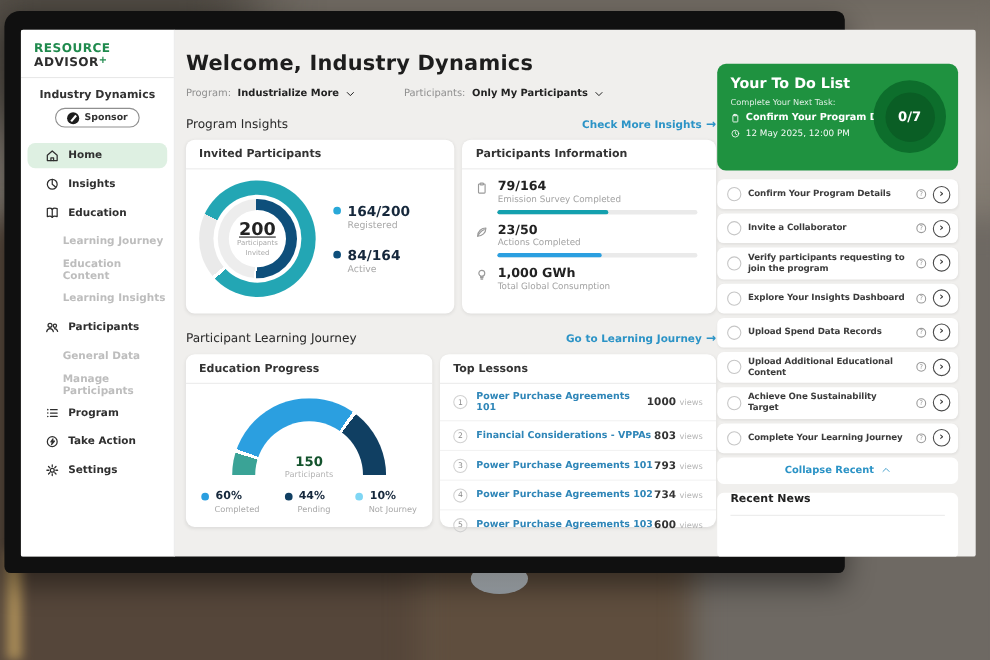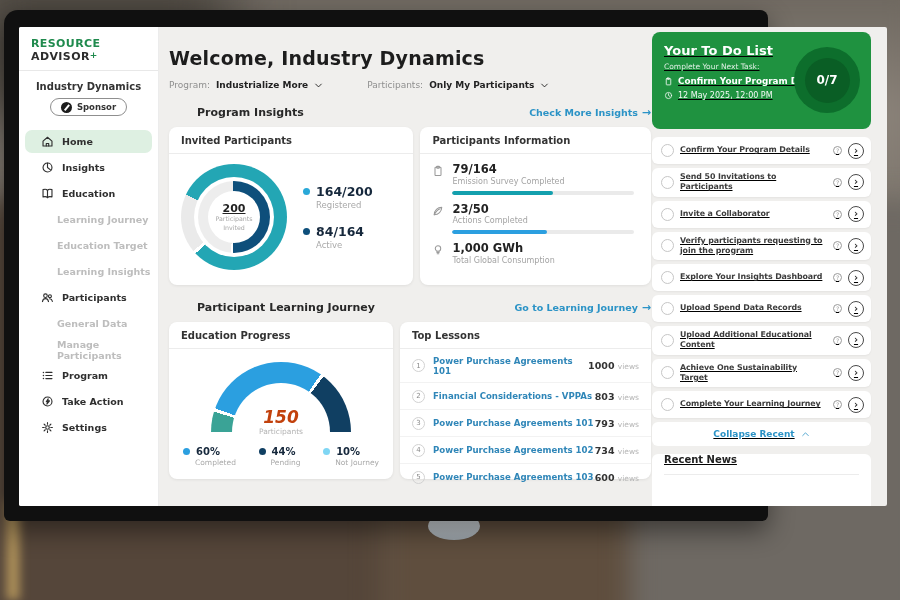--- a/index.html
+++ b/index.html
@@ -44,38 +44,38 @@
 
   
   .main { position:absolute; left:150px; top:0; width:482px; }
   .welcome { margin-top:20px; font-size:19px; font-weight:bold; color:#1d1d1d; letter-spacing:.2px; }
   .filters { display:flex; gap:44px; margin-top:11px; align-items:center; }
   .filter { display:flex; align-items:center; gap:6px; cursor:pointer; }
   .filter-label { font-size:9px; color:#8f8f8f; }
   .filter-value { font-size:9px; font-weight:bold; color:#222; }
   .chev { width:9px; height:9px; stroke:#444; }
   .section-head { display:flex; justify-content:space-between; align-items:center; margin-top:16px; }
-  .section-title { font-size:11px; font-weight:bold; color:#282828;margin-left:28px; }
+  .section-title { font-size:11px; font-weight:normal; color:#282828; }
   .section-link { font-size:9.5px; font-weight:bold; color:#2b93c6; cursor:pointer; }
   .section-link::after { content:" \2192"; font-size:11px; }
   .cards-row { display:flex; gap:7px; margin-top:8px; }
   .card { background:#fff; border-radius:8px; box-shadow:0 1px 3px rgba(0,0,0,.07); }
   .card-header { padding:8px 12px 7px; font-size:10px; font-weight:bold; color:#333; border-bottom:1px solid #ececec; }
 
   
   .card-invited { width:246px; height:158px; }
   .invited-body { display:flex; align-items:center; gap:16px; padding:10px 12px; }
   .donut { width:106px; height:106px; border-radius:50%; display:flex; align-items:center; justify-content:center;
            background:conic-gradient(from 295deg,#23a6b4 0 81%,#fff 81% 82%,#eaeaea 82% 100%); }
   .donut-m { width:80px; height:80px; border-radius:50%; background:#fff; display:flex; align-items:center; justify-content:center; }
   .donut2 { width:72px; height:72px; border-radius:50%; display:flex; align-items:center; justify-content:center;
             background:conic-gradient(from 358deg,#0e4f7b 0 51%,#fff 51% 52%,#ededed 52% 100%); }
   .donut2-hole { width:52px; height:52px; border-radius:50%; background:#fff; display:flex; flex-direction:column;
                  align-items:center; justify-content:center; text-align:center; }
-  .donut-val { font-size:11px; font-weight:bold; color:#222;text-decoration:underline; }
+  .donut-val { font-size:16px; font-weight:bold; color:#222;text-decoration:underline; }
   .donut-lbl { font-size:6.3px; color:#a8a8a8; line-height:1.3; }
   .legend-col { display:flex; flex-direction:column; gap:14px; }
   .leg-item { }
   .leg-top { display:flex; align-items:center; gap:6px; }
   .dot { width:7px; height:7px; border-radius:50%; flex:0 0 7px; }
   .leg-val { font-size:12.5px; font-weight:bold; color:#16283c; }
   .leg-lbl { font-size:8.5px; color:#a9a9a9; margin-left:13px; margin-top:1px; }
   .c-skyblue { background:#29a8d8; } .c-navy { background:#0e4f7b; }
   .c-blue { background:#2b9fe0; } .c-dark { background:#103f62; } .c-light { background:#7fd6f4; }
 
@@ -92,38 +92,38 @@
   .f-teal { background:#14a0ae; } .f-blue { background:#2b9fe0; }
 
   
   .card-gauge { width:224px; height:157px; }
   .gauge-wrap { position:relative; width:140px; height:70px; margin:13px auto 0; }
   .gauge { position:absolute; inset:0; overflow:hidden; }
   .gauge::before { content:""; position:absolute; left:0; top:0; width:140px; height:140px; border-radius:50%;
     background:conic-gradient(from 270deg,#3aa396 0 4.7%,#fff 4.7% 5.5%,#2b9fe0 5.5% 34.6%,#fff 34.6% 35.4%,#103f62 35.4% 50%,transparent 50%); }
   .gauge::after { content:""; position:absolute; left:21px; top:21px; width:98px; height:98px; border-radius:50%; background:#fff; }
   .gauge-center { position:absolute; left:0; right:0; bottom:-4px; text-align:center; z-index:3; }
-  .gauge-val { font-size:17px; font-weight:bold; color:#c2410c;font-style:italic; }
+  .gauge-val { font-size:12px; font-weight:bold; color:#14532d; }
   .gauge-lbl { font-size:7.5px; color:#b3b3b3; }
   .g-legend { display:flex; justify-content:space-between; padding:14px 14px 0; }
   .g-leg-item .leg-val { font-size:10px; }
   .g-leg-item .leg-lbl { font-size:7.5px; margin-left:12px; }
 
   
   .card-lessons { width:251px; height:157px; }
   .lesson-row { display:flex; align-items:center; padding:6.5px 12px; border-bottom:1px solid #f2f2f2; cursor:pointer; }
   .lesson-row:last-child { border-bottom:none; }
   .rank { width:13px; height:13px; border:1px solid #d2d2d2; border-radius:50%; font-size:7px; color:#8a8a8a;
           display:flex; align-items:center; justify-content:center; flex:0 0 13px; }
   .lesson-title { font-size:8.6px; font-weight:bold; color:#2f86b8; margin-left:8px; flex:1; }
   .lesson-views { font-size:9.5px; font-weight:bold; color:#333; }
   .views-word { font-size:7.5px; color:#b5b5b5; font-weight:normal; }
 
   
-  .right-col { position:absolute; left:633px; top:5px; width:219px;text-decoration:underline; }
+  .right-col { position:absolute; left:633px; top:31px; width:219px; }
   .todo-panel { position:relative; background:#1f9240; border-radius:8px; padding:11px 12px; height:97px; color:#fff; }
   .todo-title { font-size:13px; font-weight:bold; }
   .todo-sub { font-size:7.5px; color:rgba(255,255,255,.85); margin-top:4px; }
   .todo-next { display:flex; align-items:center; gap:5px; font-size:8.8px; font-weight:bold; margin-top:5px; }
   .todo-due { display:flex; align-items:center; gap:5px; font-size:8px; margin-top:5px; color:rgba(255,255,255,.95); }
   .todo-panel svg { width:9px; height:9px; flex:0 0 9px; }
   .todo-ring { position:absolute; right:11px; top:15px; width:66px; height:66px; border-radius:50%; background:#0d6e2c;
                display:flex; align-items:center; justify-content:center; }
   .todo-ring-inner { width:45px; height:45px; border-radius:50%; background:#0a5e25; display:flex; align-items:center; justify-content:center; }
   .todo-count { font-size:12px; font-weight:bold; color:#fff; }
@@ -192,21 +192,21 @@
         <svg class="icon" viewBox="0 0 16 16">
               <path d="M8 4C7 2.8 4.5 2.6 2.5 3.2v9c2-.6 4.5-.4 5.5.8 1-1.2 3.5-1.4 5.5-.8v-9C11.5 2.6 9 2.8 8 4Z"></path>
               <path d="M8 4v9"></path>
             </svg>
         <span>Education</span>
       </div>
       <div class="nav-item sub">
         <span>Learning Journey</span>
       </div>
       <div class="nav-item sub">
-        <span>Education Target</span>
+        <span>Education Content</span>
       </div>
       <div class="nav-item sub">
         <span>Learning Insights</span>
       </div>
       <div class="nav-item">
         <svg class="icon" viewBox="0 0 16 16">
               <circle cx="5.5" cy="5.8" r="2.2"></circle>
               <path d="M1.8 13c.4-2.4 1.9-3.6 3.7-3.6S8.8 10.6 9.2 13"></path>
               <circle cx="11" cy="6.4" r="1.8"></circle>
               <path d="M10.6 9.6c1.8.1 3 1.2 3.4 3.1"></path>
@@ -452,26 +452,20 @@
 
     <div class="tasks">
       <div class="task-row">
         <span class="task-check"></span>
         <span class="task-label">Confirm Your Program Details</span>
         <span class="task-info"></span>
         <span class="task-go"></span>
       </div>
       <div class="task-row">
         <span class="task-check"></span>
-        <span class="task-label">Send 50 Invitations to Participants</span>
-        <span class="task-info"></span>
-        <span class="task-go"></span>
-      </div>
-      <div class="task-row">
-        <span class="task-check"></span>
         <span class="task-label">Invite a Collaborator</span>
         <span class="task-info"></span>
         <span class="task-go"></span>
       </div>
       <div class="task-row">
         <span class="task-check"></span>
         <span class="task-label">Verify participants requesting to join the program</span>
         <span class="task-info"></span>
         <span class="task-go"></span>
       </div>

